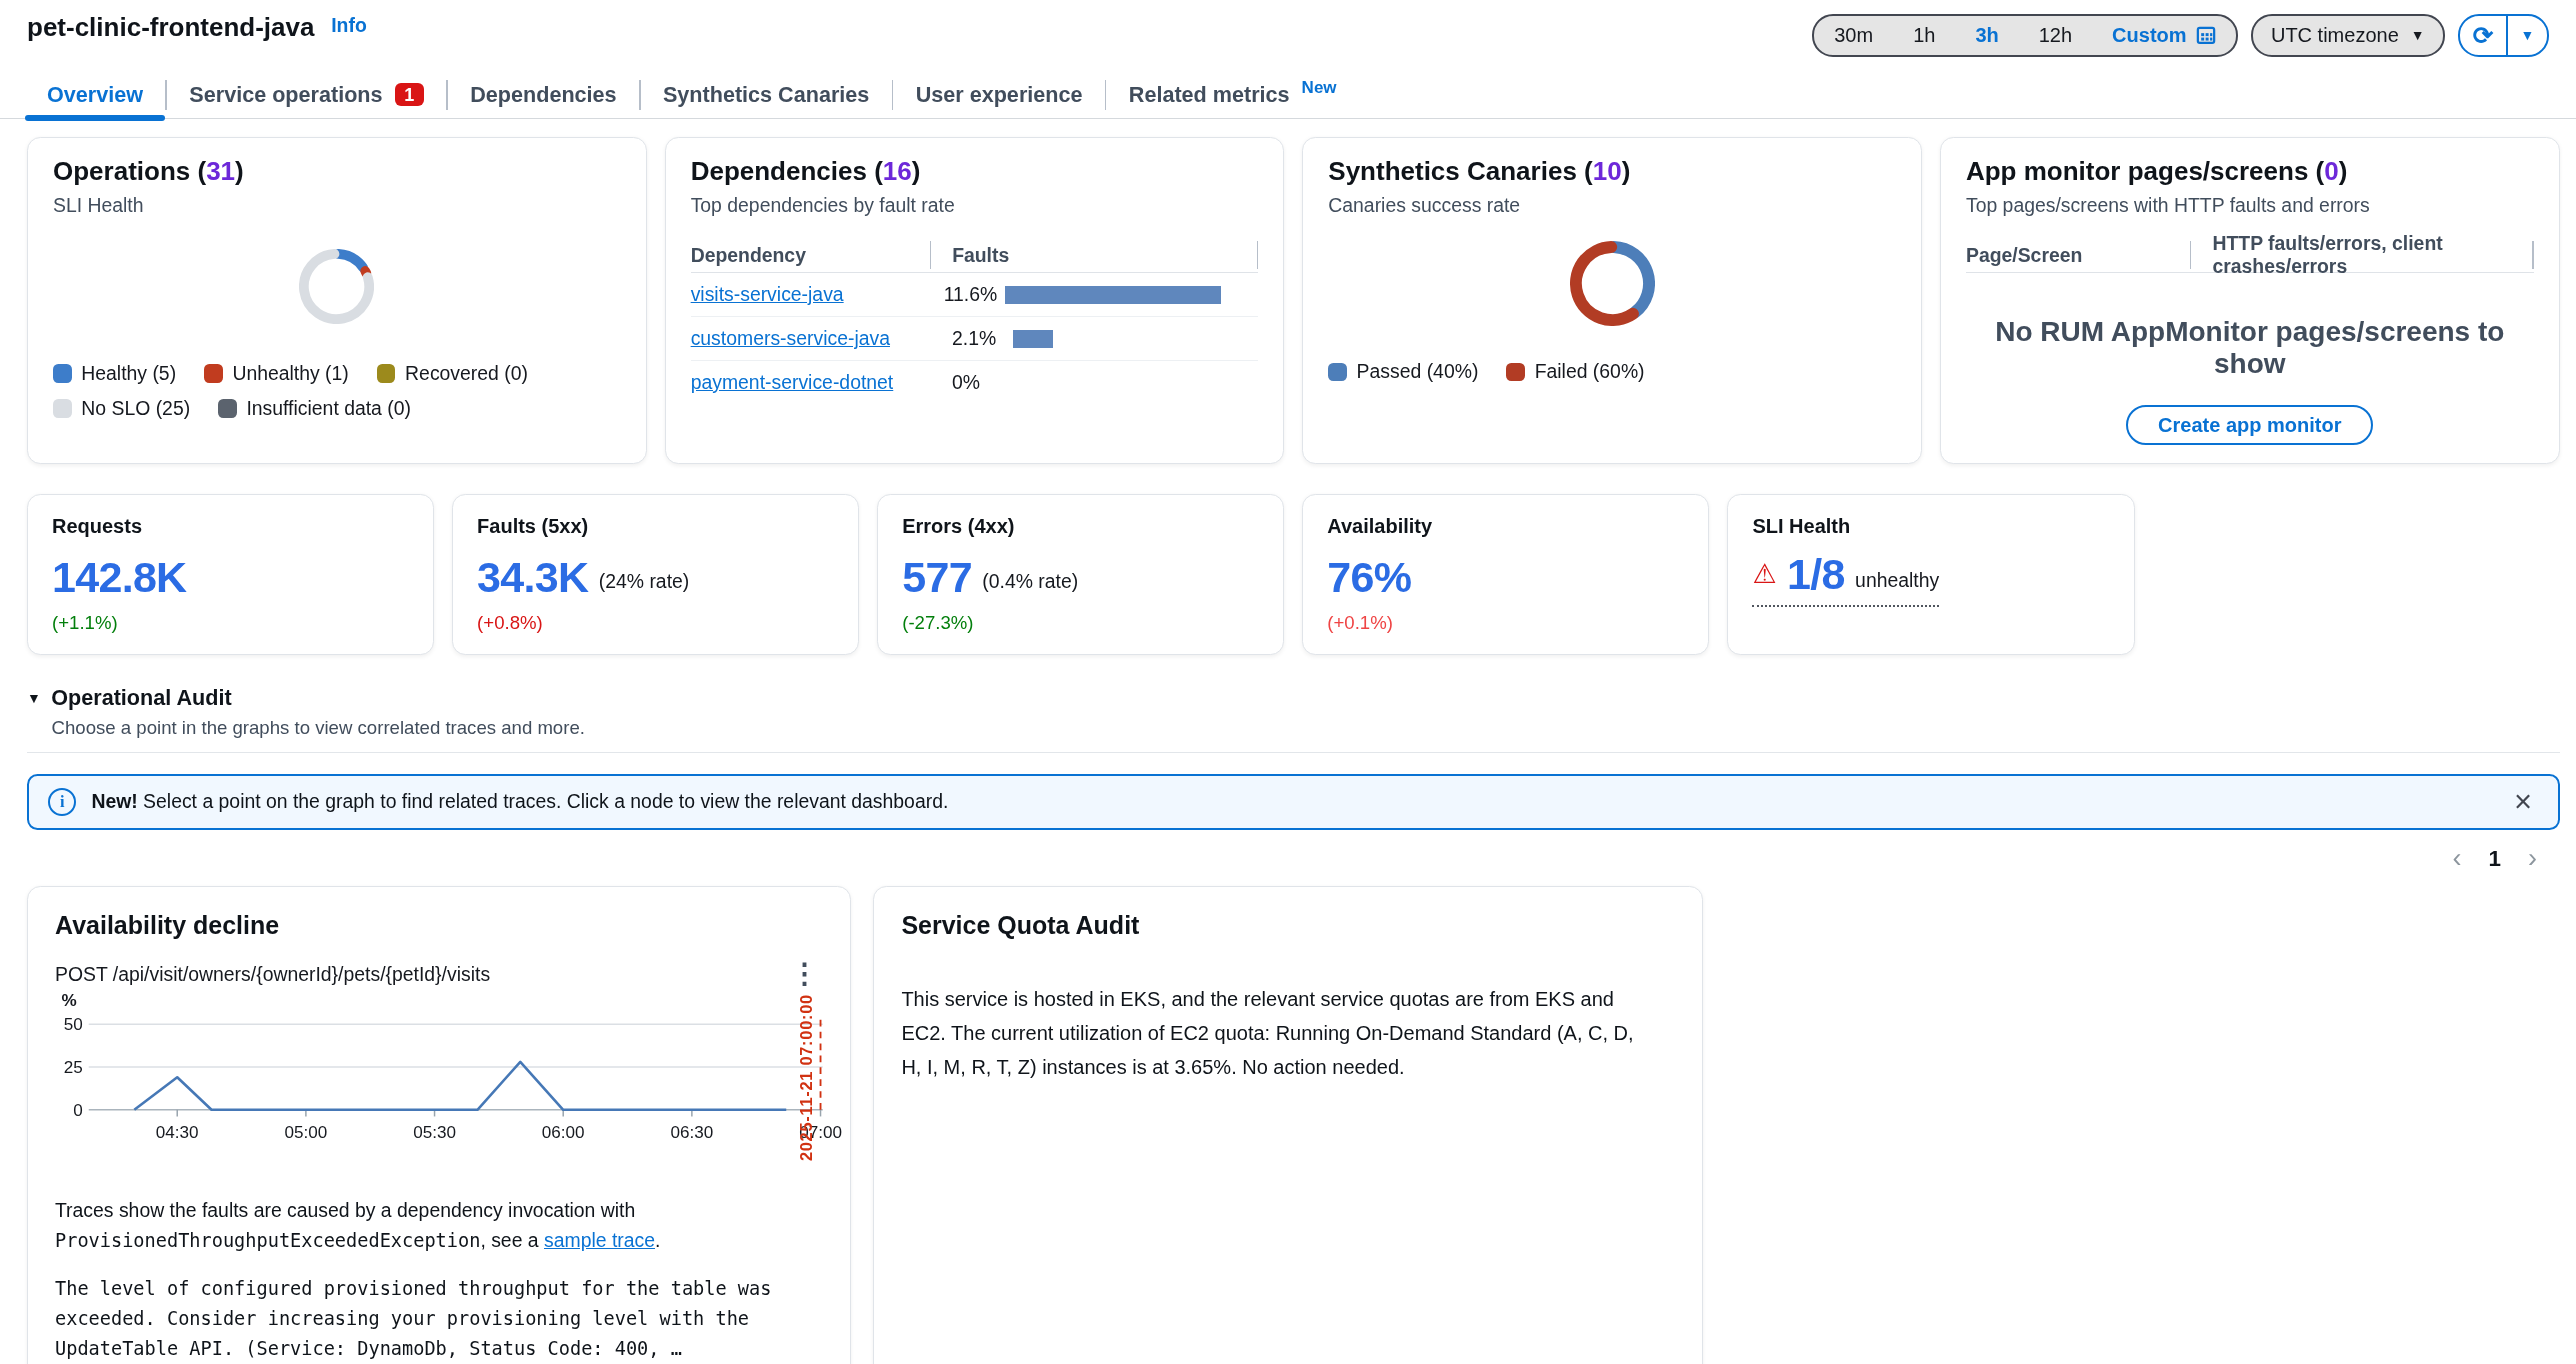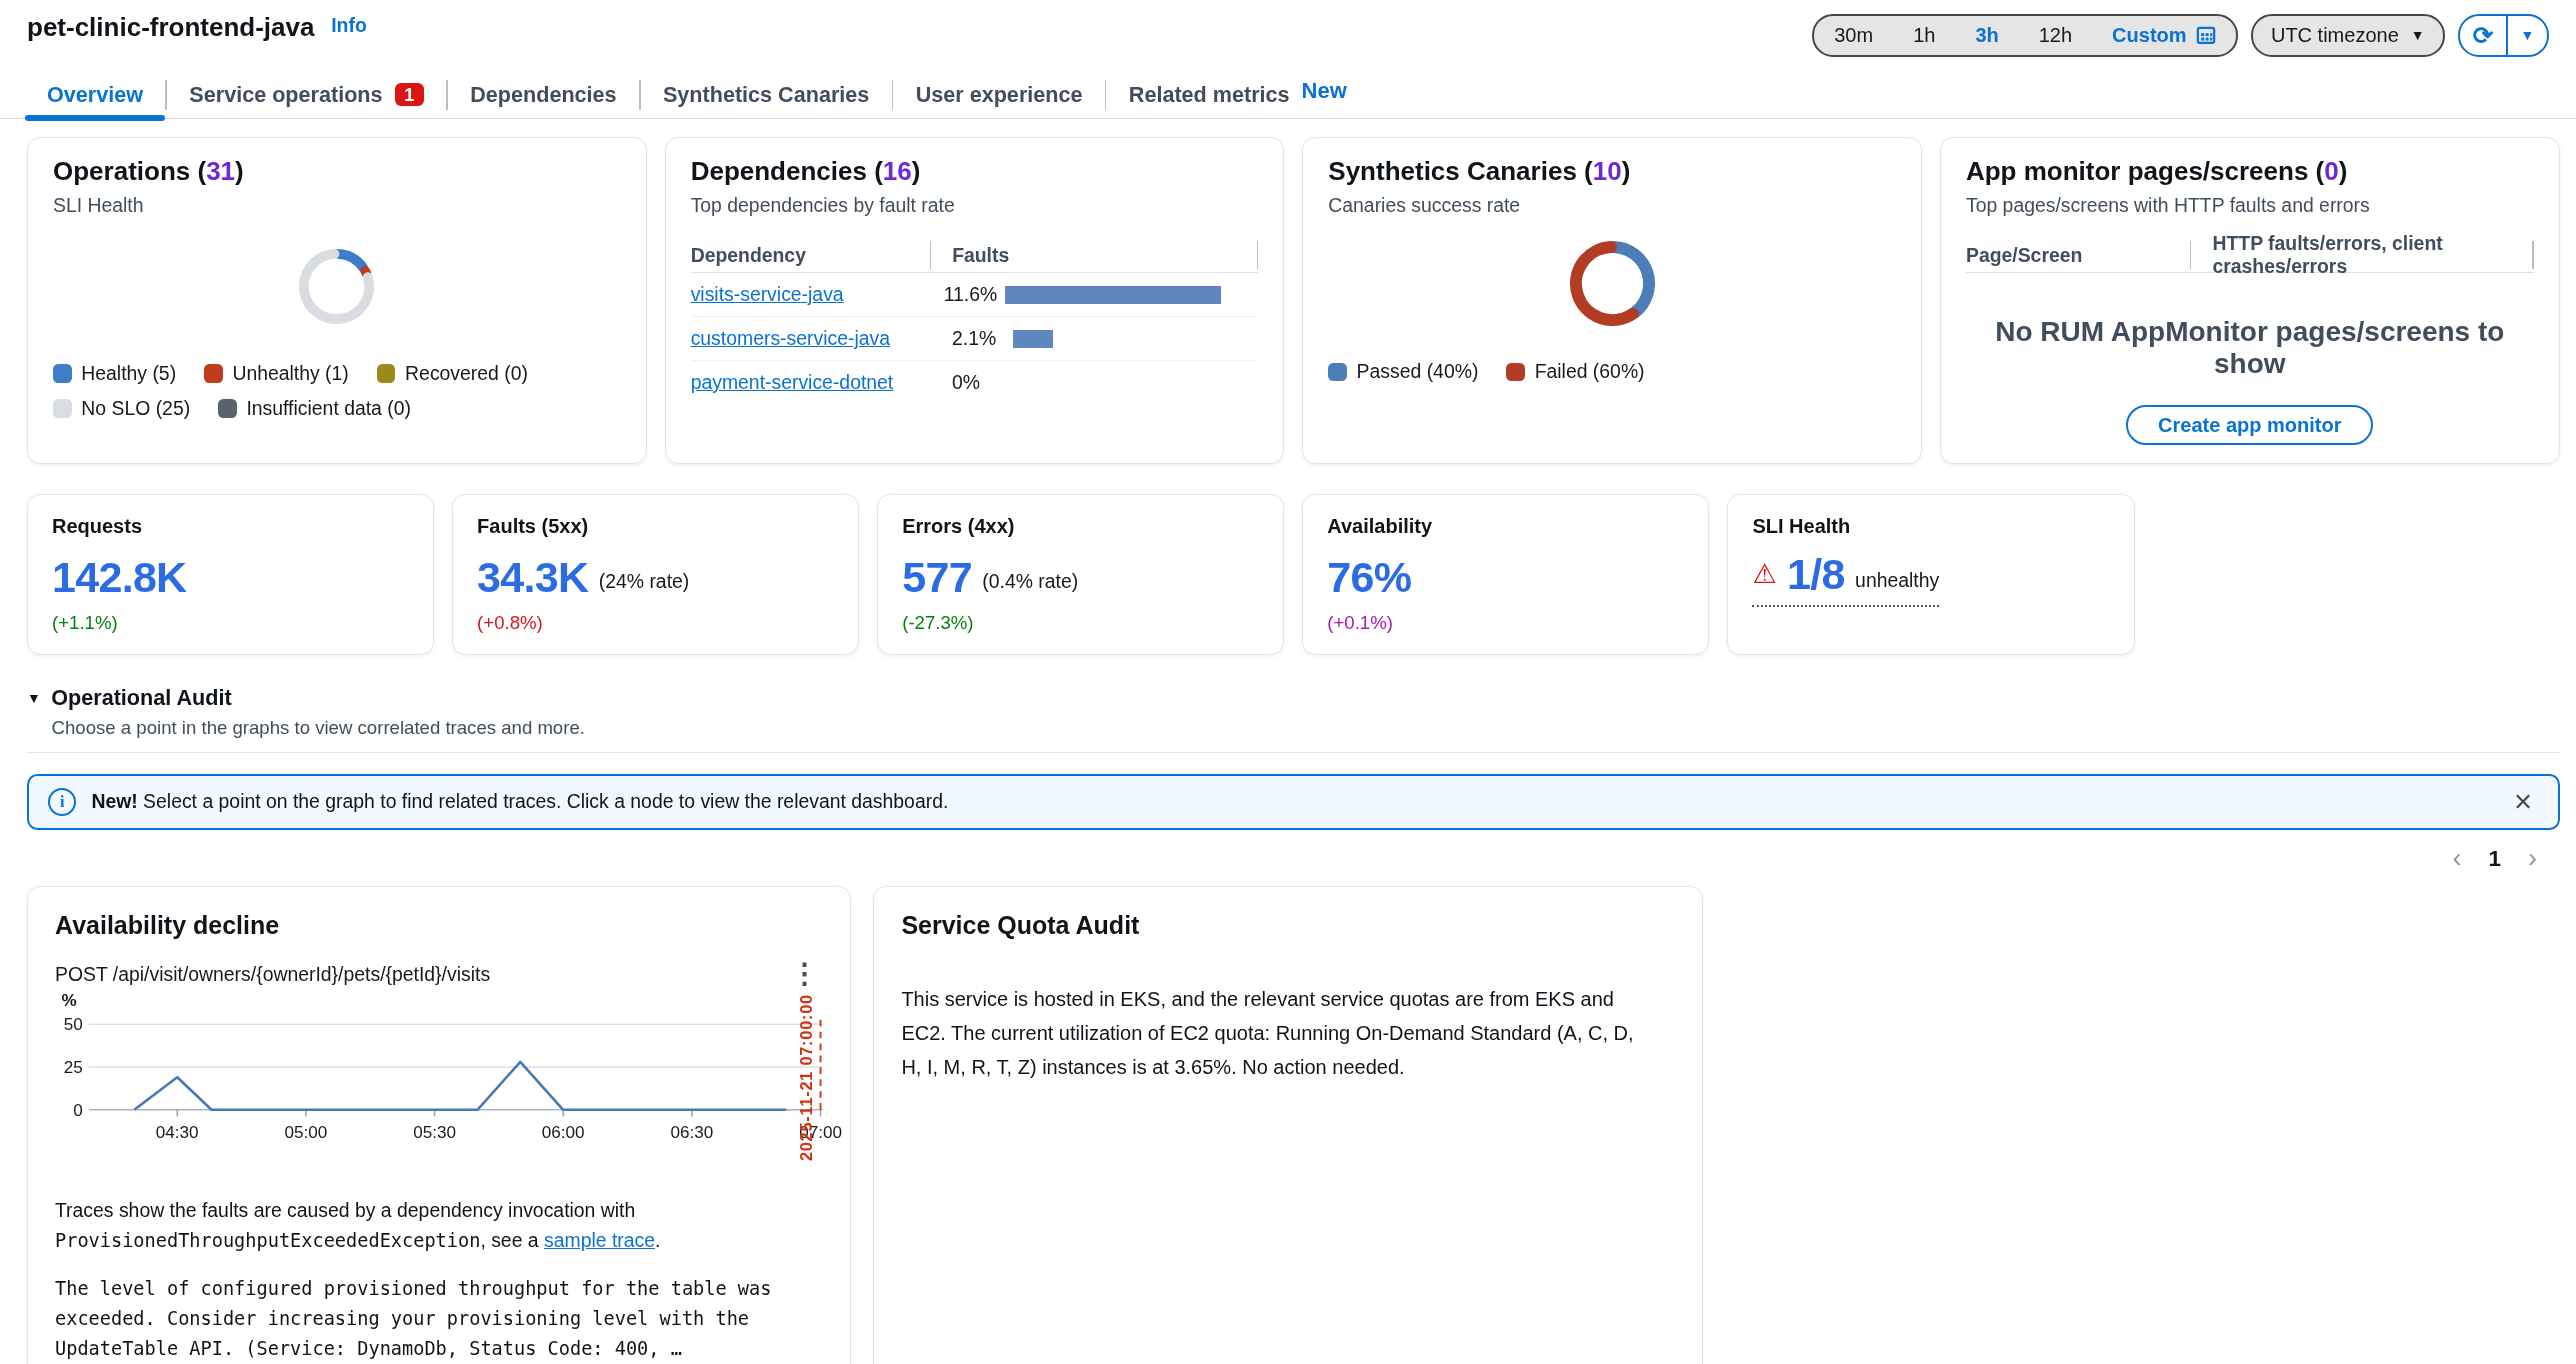--- a/index.html
+++ b/index.html
@@ -26,21 +26,21 @@
   .refresh .cell{display:flex;align-items:center;justify-content:center;color:#0972d3;cursor:pointer;}
   .refresh .cell.icon{width:46px;font-size:24.6px;font-weight:700;}
   .refresh .cell.drop{width:39px;border-left:2.2px solid #0972d3;font-size:14px;}
   
   .tabs{display:flex;align-items:center;margin-top:15px;padding-left:24.6px;border-bottom:1.5px solid #d5d9dd;}
   .tab{position:relative;display:flex;align-items:center;gap:12px;padding:0 22.4px;height:46px;font-size:21.6px;font-weight:700;color:#414d5c;cursor:pointer;white-space:nowrap;}
   .tab.active{color:#0972d3;}
   .tab.active::after{content:"";position:absolute;left:0;right:0;bottom:-3px;height:5.2px;border-radius:3px;background:#0972d3;}
   .tab-sep{width:1.5px;height:30px;background:#b6bec9;}
   .badge{background:#d91515;color:#fff;font-size:18px;font-weight:700;border-radius:6px;padding:2.2px 9.7px;line-height:1;}
-  .new-flag{color:#0972d3;font-size:22px;font-weight:700;align-self:flex-start;margin-top:6px;}
+  .new-flag{color:#0972d3;font-size:17px;font-weight:700;align-self:flex-start;margin-top:6px;}
   
   .card{background:#fff;border:1.5px solid #e0e4e9;border-radius:13.4px;box-shadow:0 1.5px 4.5px rgba(0,7,22,.06);}
   .cards-row1{display:grid;grid-template-columns:repeat(4,1fr);gap:18px;margin:18px 16.4px 0 27px;}
   .cards-row1 .card{min-height:225px;padding:18px 25px;box-sizing:border-box;position:relative;}
   .card h2{margin:0;font-size:26px;font-weight:700;color:#0f141a;}
   .count{color:#6d28d9;text-align:center;}
   .card .sub{font-size:19.4px;color:#414d5c;margin-top:7.5px;}
   .donut-wrap{display:flex;justify-content:center;align-items:center;margin-top:10.4px;}
   .legend{display:flex;flex-wrap:wrap;column-gap:28px;row-gap:12px;margin-top:16.4px;}
   .legend-item{display:flex;align-items:center;gap:9.7px;font-size:19.4px;color:#16191f;}
@@ -284,21 +284,21 @@
       <span class="metric-value">577</span>
       <span class="metric-suffix">(0.4% rate)</span>
     </div>
     <div class="metric-trend" style="color: rgb(3, 127, 12);">(-27.3%)</div>
   </div>
   <div class="card metric-card">
     <div class="metric-label">Availability</div>
     <div class="metric-line">
         <span class="metric-value">76%</span>
       </div>
-    <div class="metric-trend" style="color: #a21caf;">(+0.1%)</div>
+    <div class="metric-trend" style="color: #ef4444;">(+0.1%)</div>
   </div>
   <div class="card metric-card">
     <div class="metric-label">SLI Health</div>
     <div class="sli-group">
       <span class="warn-icon">⚠</span>
       <span class="metric-value">1/8</span>
       <span class="metric-suffix" style="margin-top:12px;">unhealthy</span>
     </div>
   </div>
 </div>

